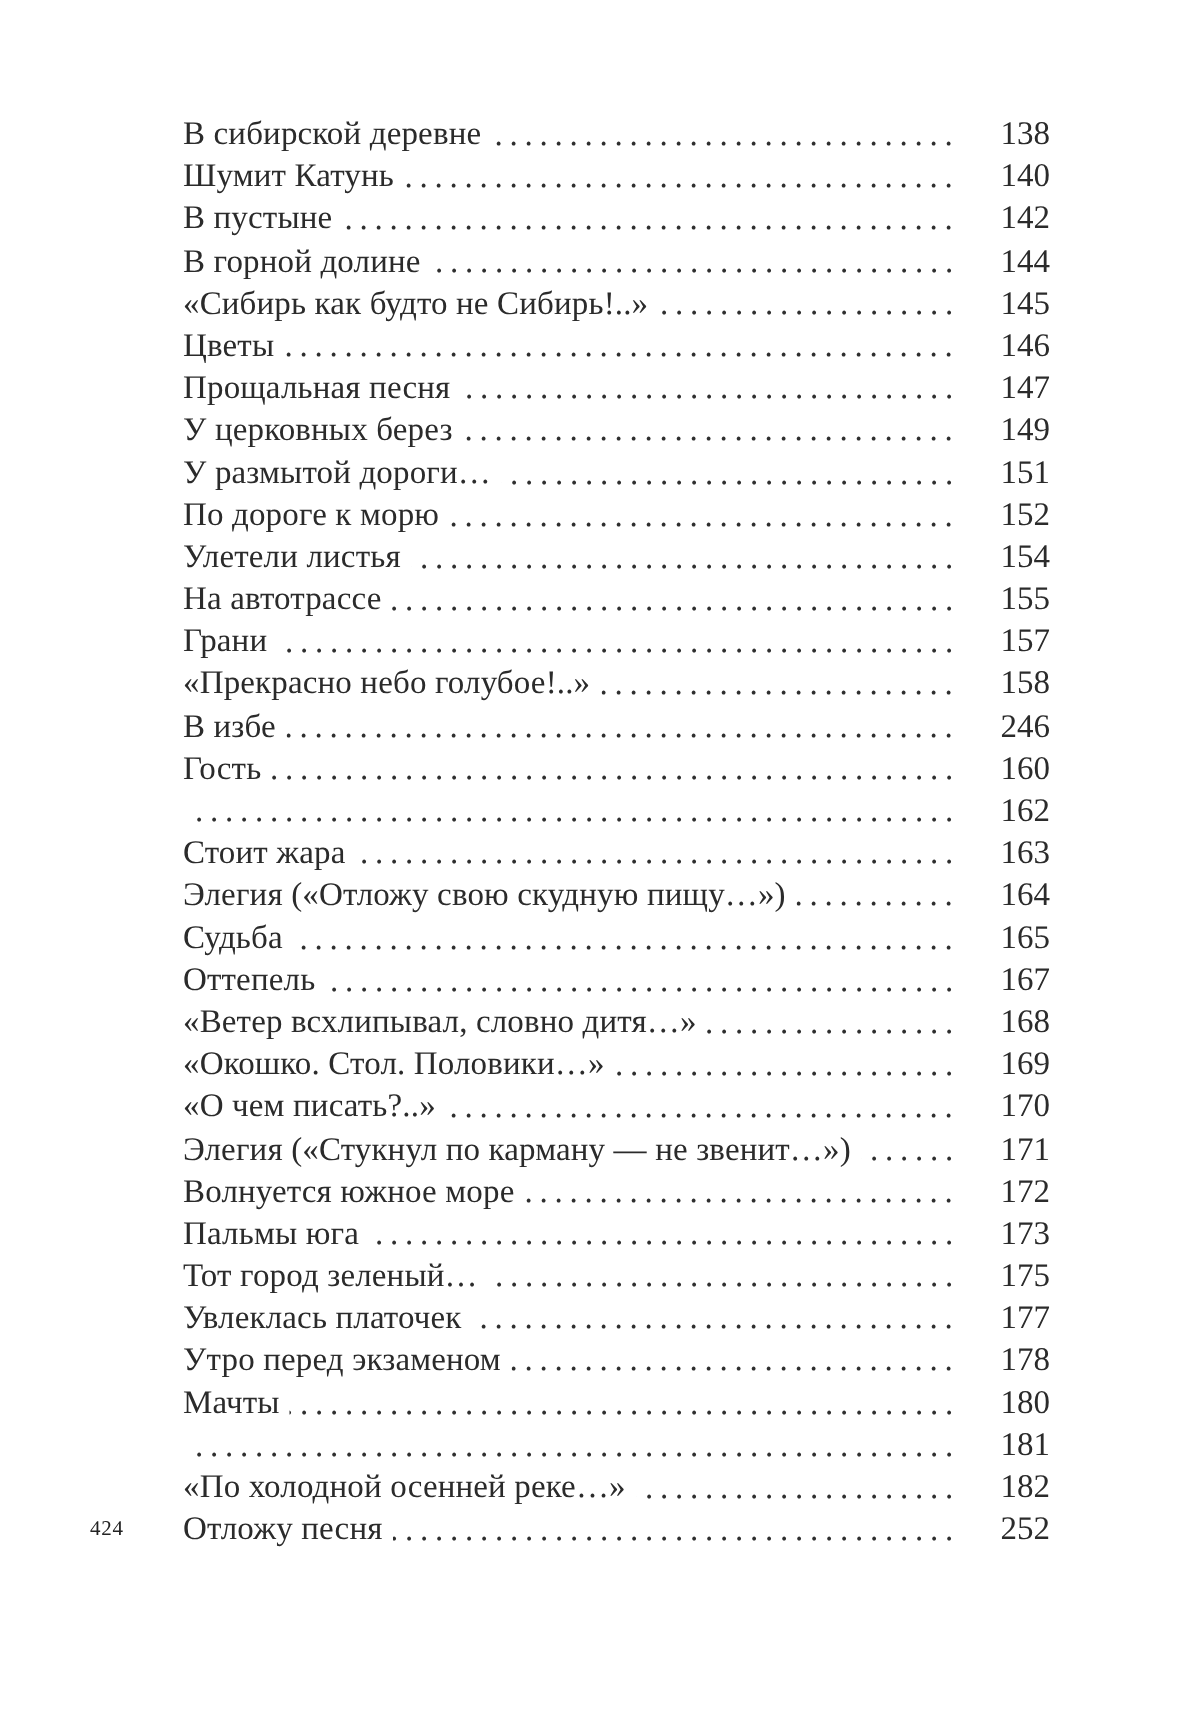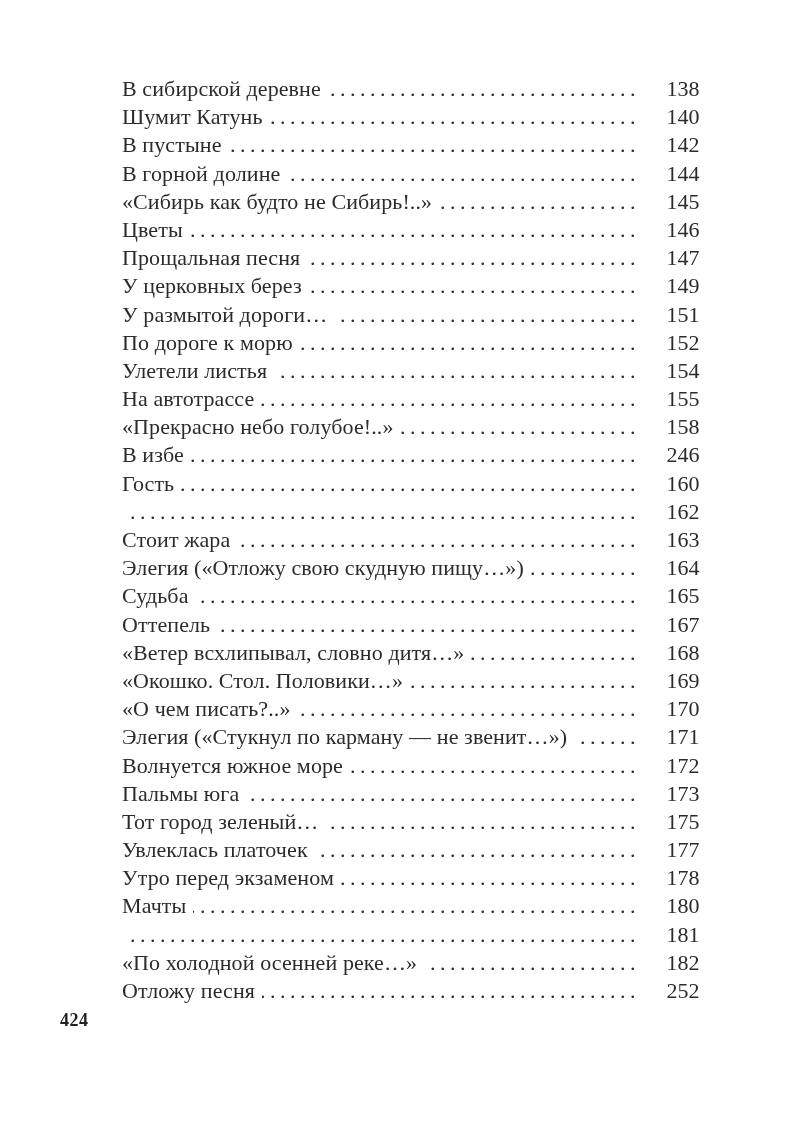--- a/index.html
+++ b/index.html
@@ -46,32 +46,32 @@
     white-space: nowrap;
     margin: 0 7px 0 7px;
     color: #2e2e2e;
   }
   .toc-dots::before {
     content: ". . . . . . . . . . . . . . . . . . . . . . . . . . . . . . . . . . . . . . . . . . . . . . . . . . . . . . . . . . . . . . . . . . . . . . . . . . . .";
     letter-spacing: -0.5px;
   }
   .toc-page {
     flex: 0 0 auto;
-    text-align: center;
+    text-align: right;
     min-width: 34px;
     margin-left: 24px;
   }
   .folio {
     position: absolute;
     left: 60px;
     top: 1005.6px;
     height: 28.2px;
     line-height: 28.2px;
-    font-size: 18px;
-    font-weight: bold;
+    font-size: 14px;
+    font-weight: normal;
     color: #222222;
     letter-spacing: 0.5px;
   }
 </style>
 </head>
 <body>
 
 <div class="page">
   <div class="toc" id="toc-list">
   <div class="toc-row">
@@ -139,20 +139,25 @@
     <span class="toc-dots"></span>
     <span class="toc-page">154</span>
   </div>
 
   <div class="toc-row">
     <span class="toc-title">На автотрассе</span>
     <span class="toc-dots"></span>
     <span class="toc-page">155</span>
   </div>
 
+  <div class="toc-row">
+    <span class="toc-title">Грани</span>
+    <span class="toc-dots"></span>
+    <span class="toc-page">157</span>
+  </div>
 
   <div class="toc-row">
     <span class="toc-title">«Прекрасно небо голубое!..»</span>
     <span class="toc-dots"></span>
     <span class="toc-page">158</span>
   </div>
 
   <div class="toc-row">
     <span class="toc-title">В избе</span>
     <span class="toc-dots"></span>

